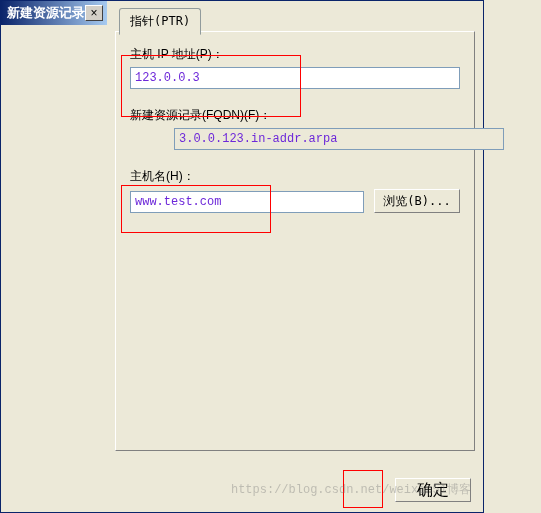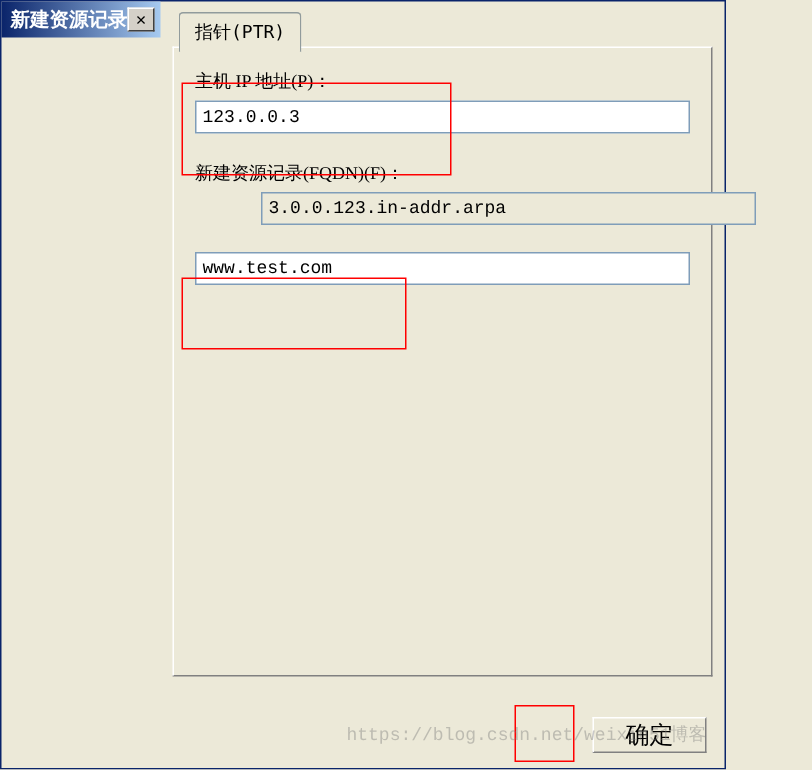--- a/index.html
+++ b/index.html
@@ -87,34 +87,34 @@
     border-right-color: #808080;
     border-bottom-color: #808080;
   }
   .field-group {
     margin-bottom: 18px;
     position: relative;
   }
   .label {
     display: block;
     margin-bottom: 4px;
-    font-family: Liberation Serif, serif;
+    font-family: Liberation Sans, sans-serif;
     font-size: 12px;
     color: #000000;
   }
   .text-input {
     width: 100%;
     box-sizing: border-box;
     height: 22px;
     padding: 2px 4px;
     border: 1px solid #7f9db9;
     background: #ffffff;
     font-family: "Courier New", monospace;
     font-size: 12px;
-    color: #000000;
+    color: #6d28d9;
   }
   .text-input.readonly {
     background: #ece9d8;
     margin-left: 44px;
   }
   .host-row {
     display: flex;
     align-items: flex-end;
     gap: 10px;
   }
@@ -200,22 +200,24 @@
         <span class="label">主机 IP 地址(P)：</span>
         <input type="text" class="text-input" value="123.0.0.3" style="">
       </div>
 
       <div class="field-group">
         <span class="label">新建资源记录(FQDN)(F)：</span>
         <input type="text" class="text-input readonly" readonly="" value="3.0.0.123.in-addr.arpa" style="">
       </div>
 
       <div class="field-group">
+        <span class="label">主机名(H)：</span>
         <div class="host-row">
           <input type="text" class="text-input" value="www.test.com" style="">
+          <button class="browse-btn">浏览(B)...</button>
         </div>
       </div>
 
     </div>
 
     <div class="button-bar">
       <button class="dlg-btn">确定</button>
     </div>
 
     <div class="highlight hl1"></div>

